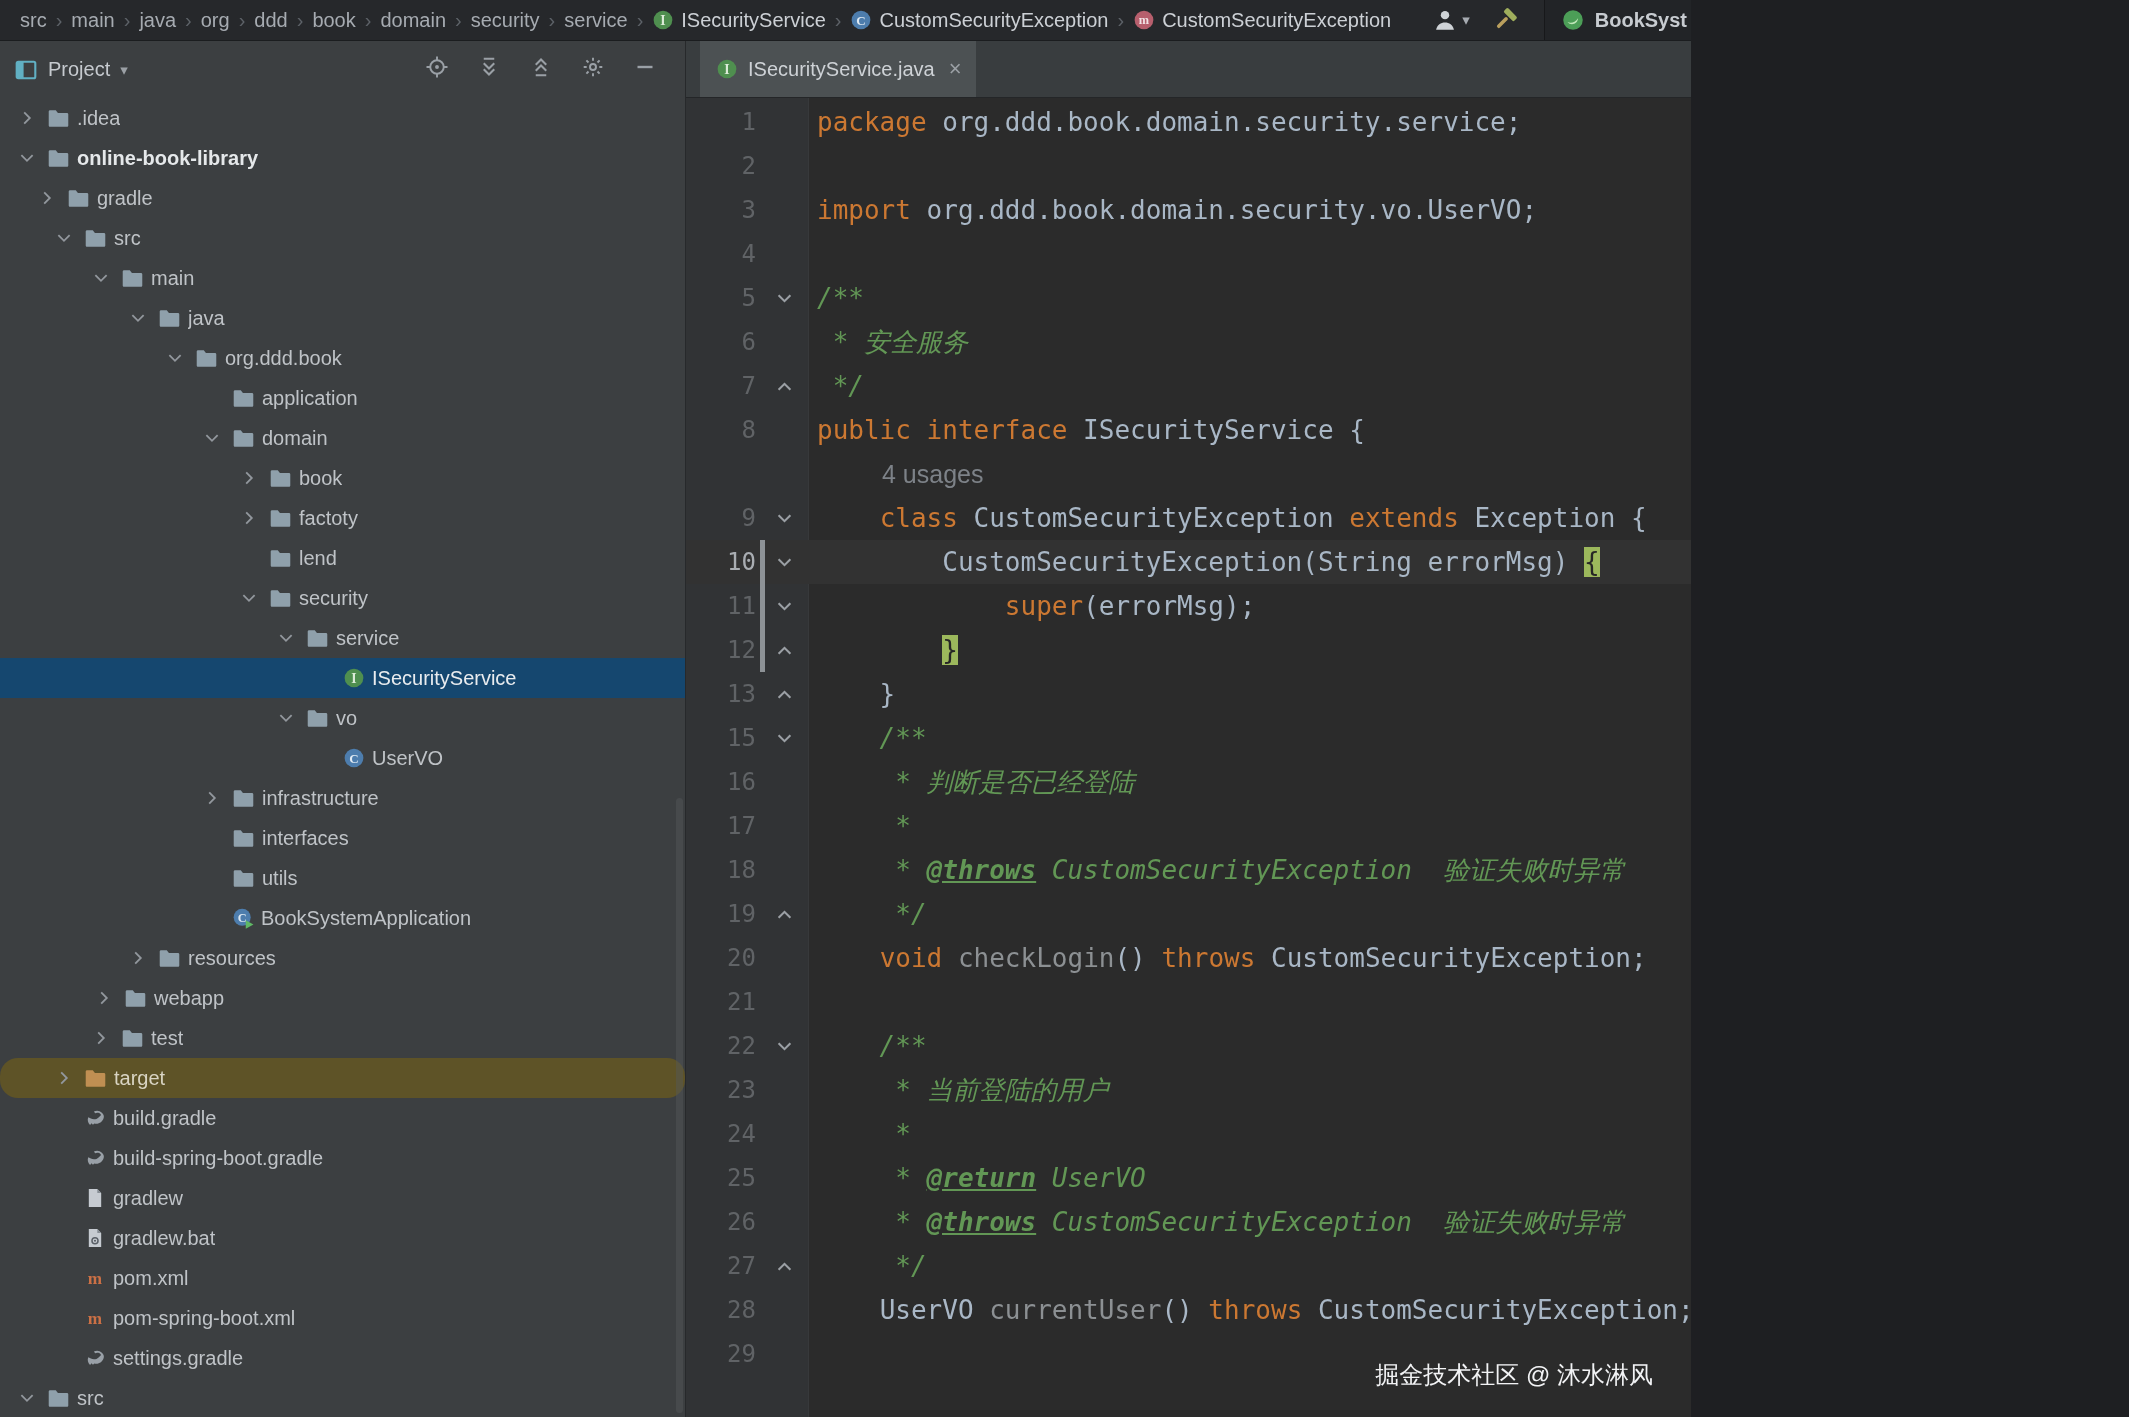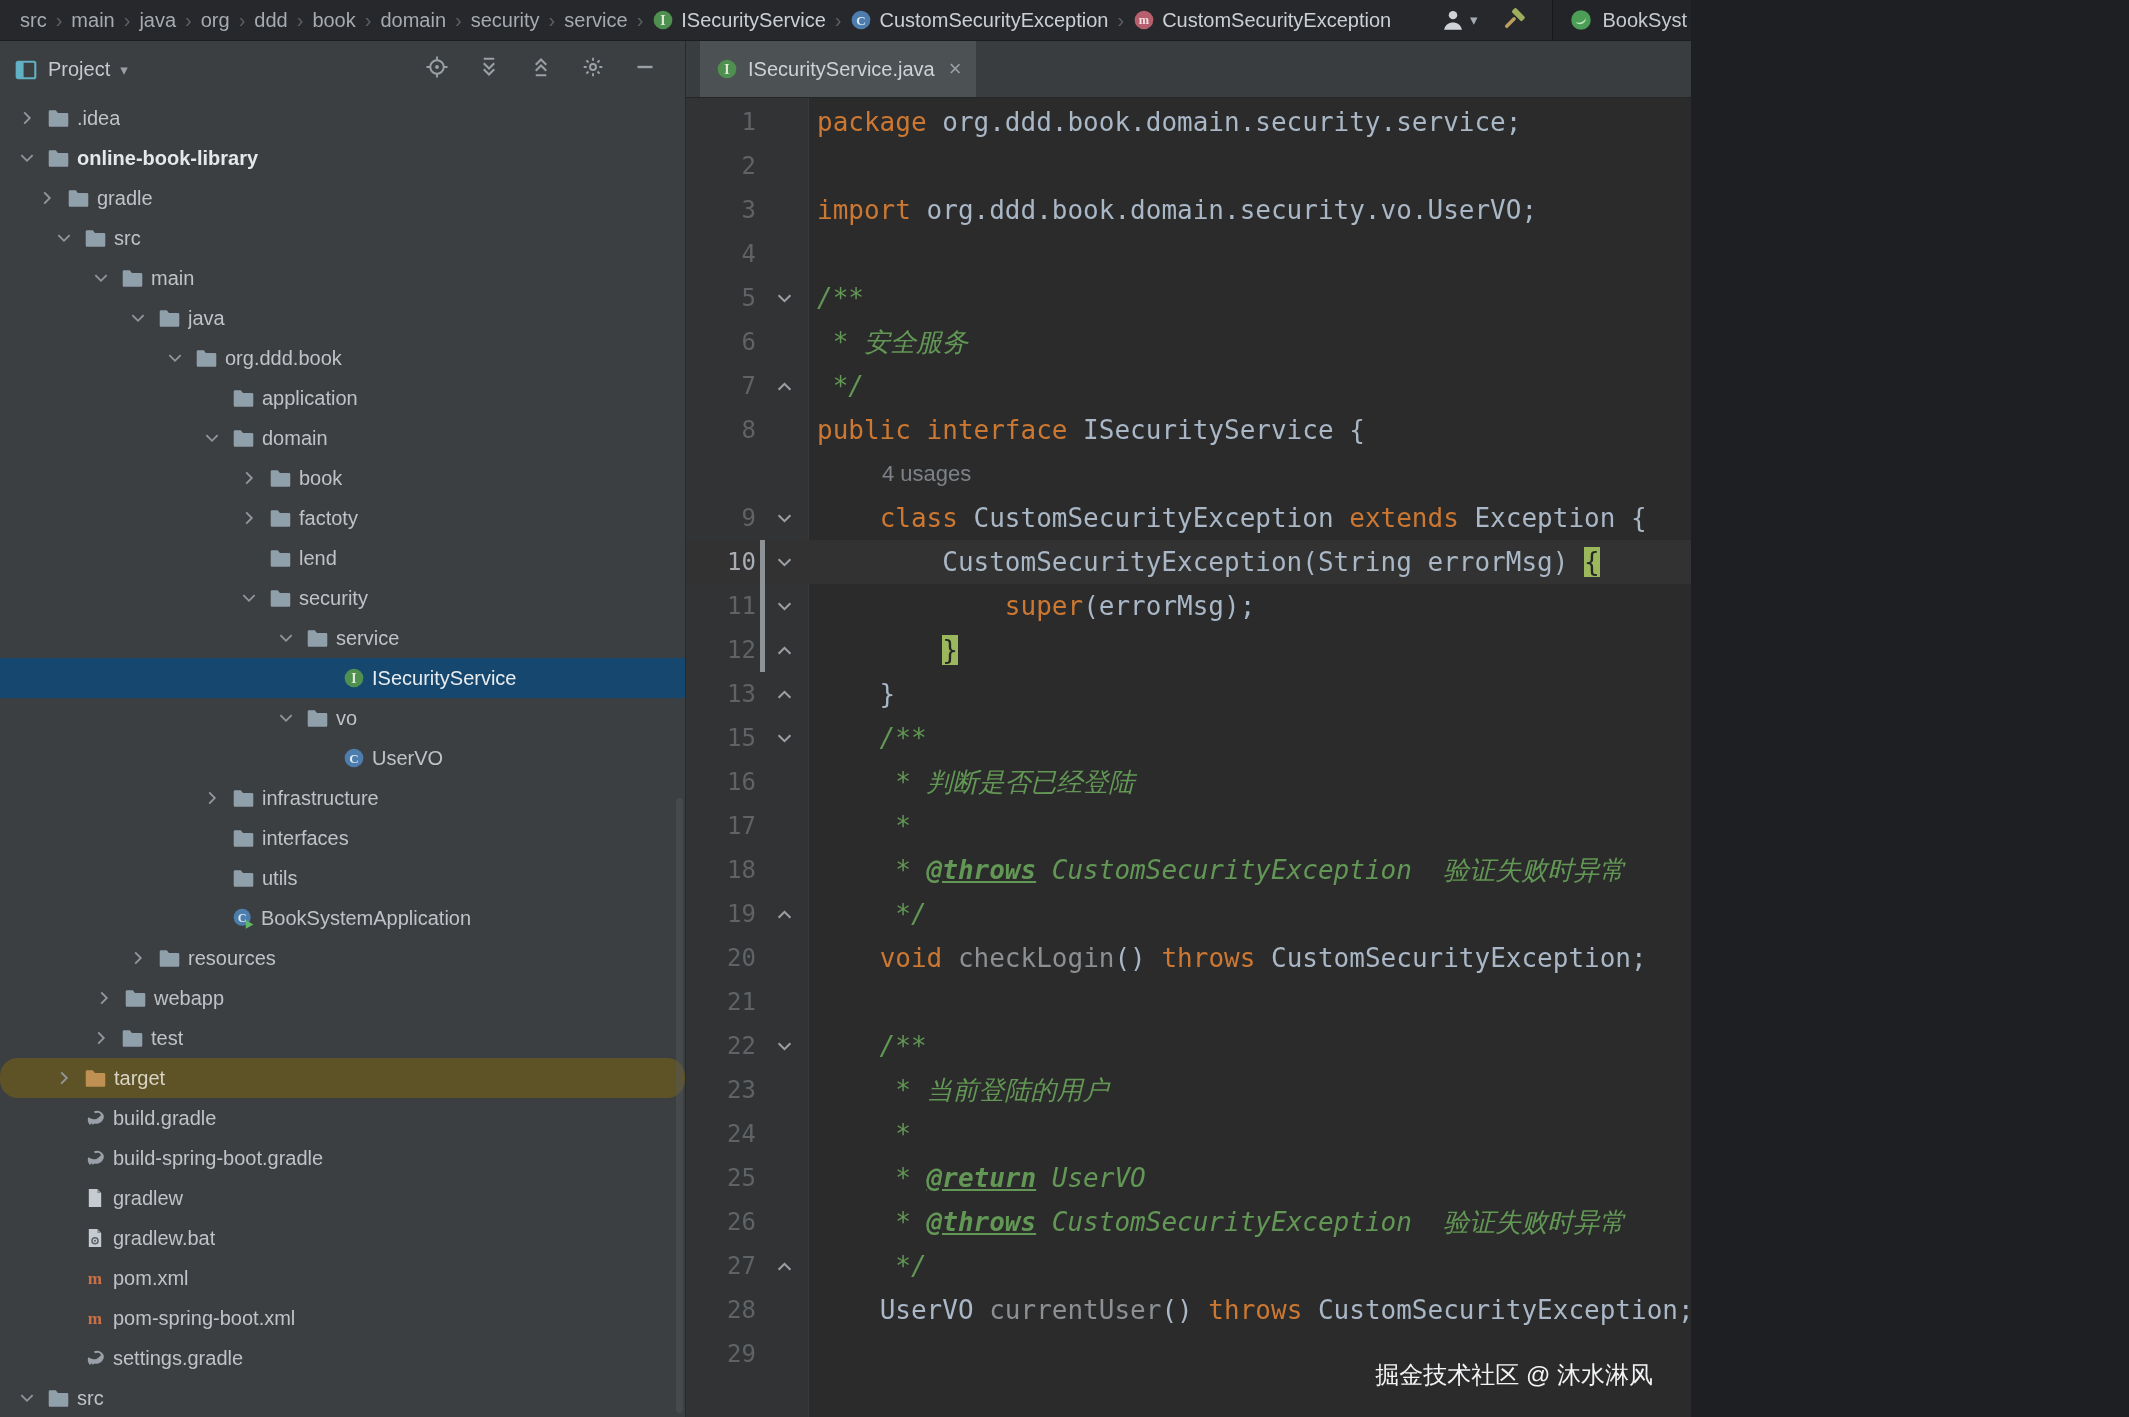--- a/index.html
+++ b/index.html
@@ -18,21 +18,21 @@
           padding-left:20px;border-bottom:1px solid #1b1d1f;box-sizing:border-box;white-space:nowrap;}
   .crumbs{display:flex;align-items:center;gap:9px;font-size:20px;color:#a6abb1;min-width:0;overflow:hidden;}
   .crumb{display:flex;align-items:center;gap:7px;flex:none;}
   .crumb.sym{color:#ccd0d5;}
   .sep{color:#5d6268;flex:none;}
   .topbar-right{margin-left:auto;display:flex;align-items:center;gap:22px;flex:none;height:100%;}
   .tb-icon-btn{display:flex;align-items:center;gap:4px;}
   .tb-caret{color:#a6abb1;font-size:15px;}
   .runwidget{display:flex;align-items:center;gap:10px;height:100%;background:#222427;
              border-left:1px solid #17181a;padding:0 4px 0 16px;color:#c7cbd0;font-size:20px;
-             margin-left:4px;max-width:150px;overflow:hidden;}
+             margin-left:4px;max-width:150px;overflow:hidden;font-weight:bold;}
 
   
   .main{display:flex;height:calc(100% - 41px);}
 
   
   .project{width:686px;flex:none;background:var(--panel-bg);position:relative;
            border-right:1px solid #27292b;box-sizing:border-box;overflow:hidden;}
   .project-header{height:57px;display:flex;align-items:center;gap:10px;padding:0 14px;
                   color:#c6cacf;font-size:20px;}
   .pw-title-caret{color:#9ba0a5;font-size:15px;}
@@ -70,21 +70,21 @@
   .chg.on{background:#8d9296;}
   .fold{width:38px;height:44px;flex:none;display:flex;align-items:center;justify-content:center;}
   .src{white-space:pre;padding-left:14px;flex:1;color:var(--pl);}
   .kw{color:var(--kw);}
   .pl{color:var(--pl);}
   .cm{color:var(--cm);font-style:italic;}
   .dt{color:var(--cm);font-style:italic;font-weight:bold;text-decoration:underline;}
   .dv{color:var(--cm);font-style:italic;}
   .un{color:#8c9093;}
   .bm{background:var(--brace);color:#262626;}
-  .hint-row .src{font-family:"Liberation Sans",sans-serif;font-size:22px;color:#7d8288;
+  .hint-row .src{font-family:"Liberation Sans",sans-serif;font-size:25px;color:#7d8288;
                  padding-left:79px;font-style:normal;}
   .watermark{position:absolute;right:38px;bottom:26px;color:#f2f3f5;font-size:24px;z-index:3;
              font-family:"Liberation Sans",sans-serif;}
 </style>
 </head>
 <body>
 
 <div class="app">
 
   <header class="topbar">

